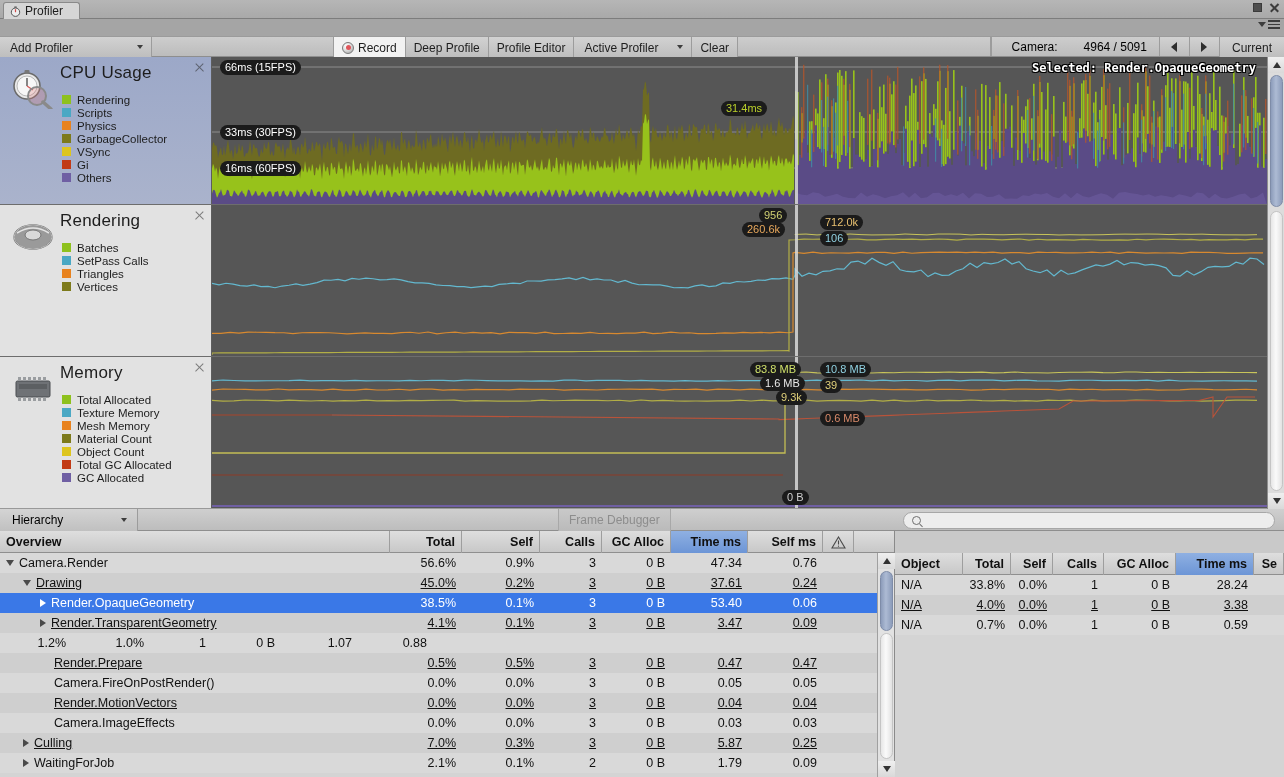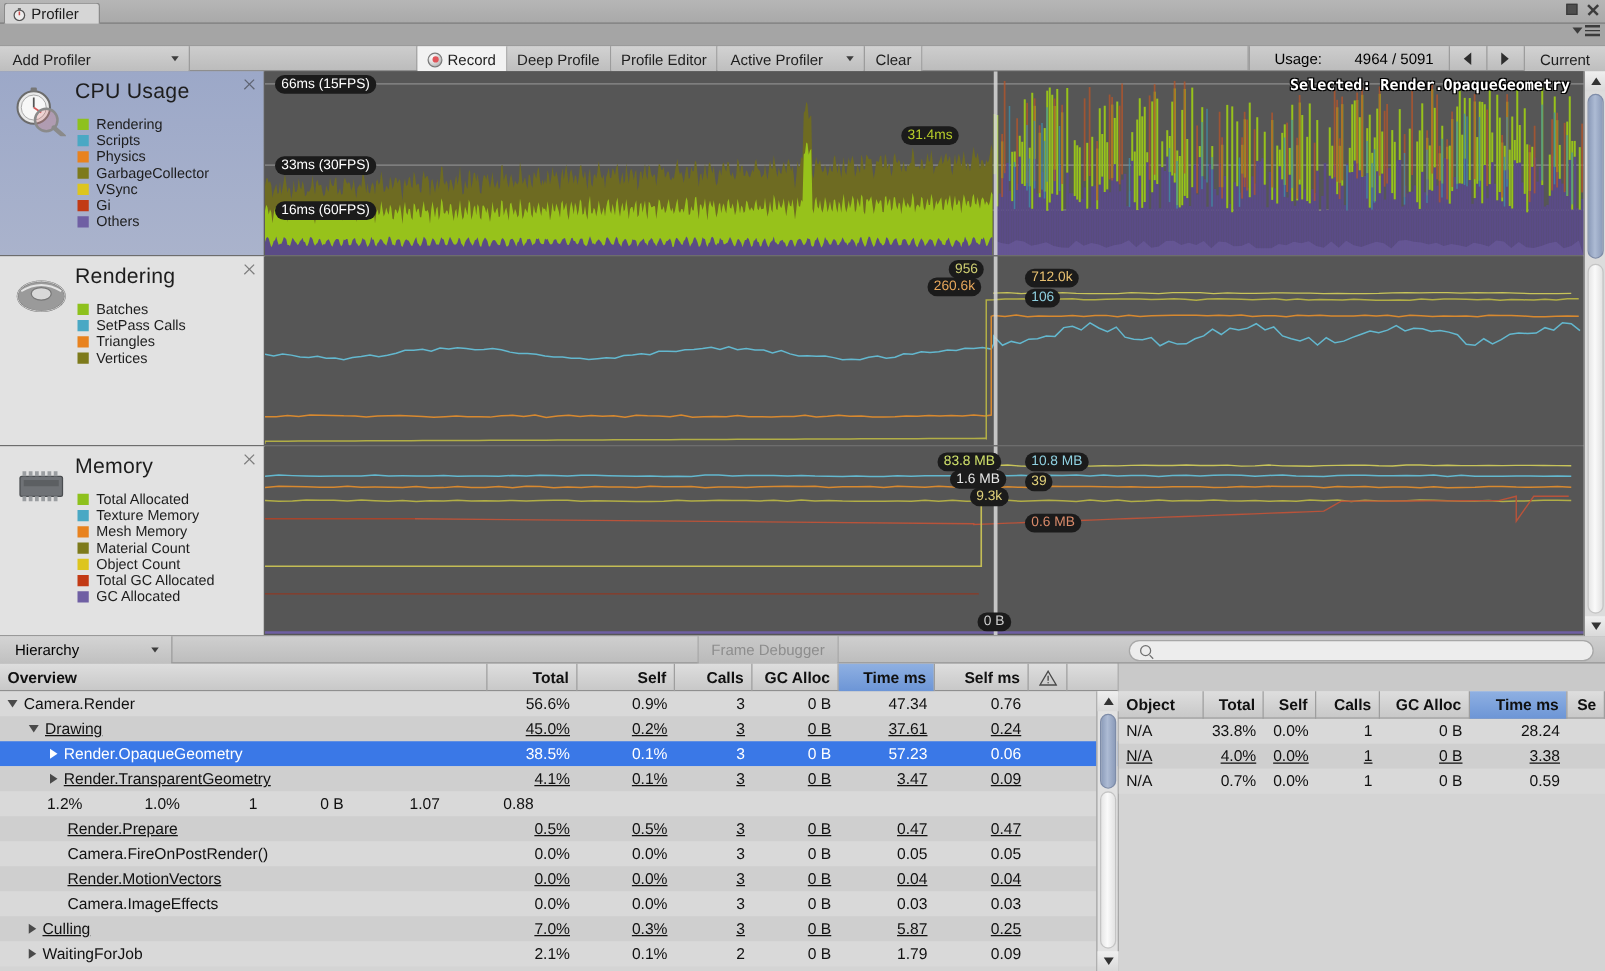--- a/index.html
+++ b/index.html
@@ -208,21 +208,21 @@
     <div class="tb-btn">Deep Profile</div>
     <div class="tb-btn">Profile Editor</div>
     <div class="tb-btn tb-popup" style="width:118px">
       <span>Active Profiler</span>
       <span class="pcaret"></span>
     </div>
     <div class="tb-btn">Clear</div>
     <div class="tb-spacer" style="flex:1"></div>
     <div class="frame-area">
       <div class="frame-lbl">
-        <span>Usage:</span>
+        <span>Camera:</span>
         <span>4964 / 5091</span>
       </div>
       <div class="nav-btn">
           <span class="tri-l"></span>
         </div>
       <div class="nav-btn">
           <span class="tri-r"></span>
         </div>
       <div class="tb-btn" style="border-left:1px solid #9c9c9c;border-right:none;padding:0 12px">Current</div>
     </div>
@@ -987,21 +987,21 @@
             <div class="td" style="width:390px;padding-left:40px">
               <span class="tname">
                 <span class="arrow-r"></span>
                 <span>Render.OpaqueGeometry</span>
               </span>
             </div>
             <div class="td r" style="width:72px">38.5%</div>
             <div class="td r" style="width:78px">0.1%</div>
             <div class="td r" style="width:62px">3</div>
             <div class="td r" style="width:69px">0 B</div>
-            <div class="td r" style="width:77px">57.23</div>
+            <div class="td r" style="width:77px">53.40</div>
             <div class="td r" style="width:75px">0.06</div>
             <div class="td" style="width:31px"></div>
           </div>
           <div class="trow even">
             <div class="td" style="width:390px;padding-left:40px">
               <span class="tname">
                 <span class="arrow-r"></span>
                 <span>Render.TransparentGeometry</span>
               </span>
             </div>

